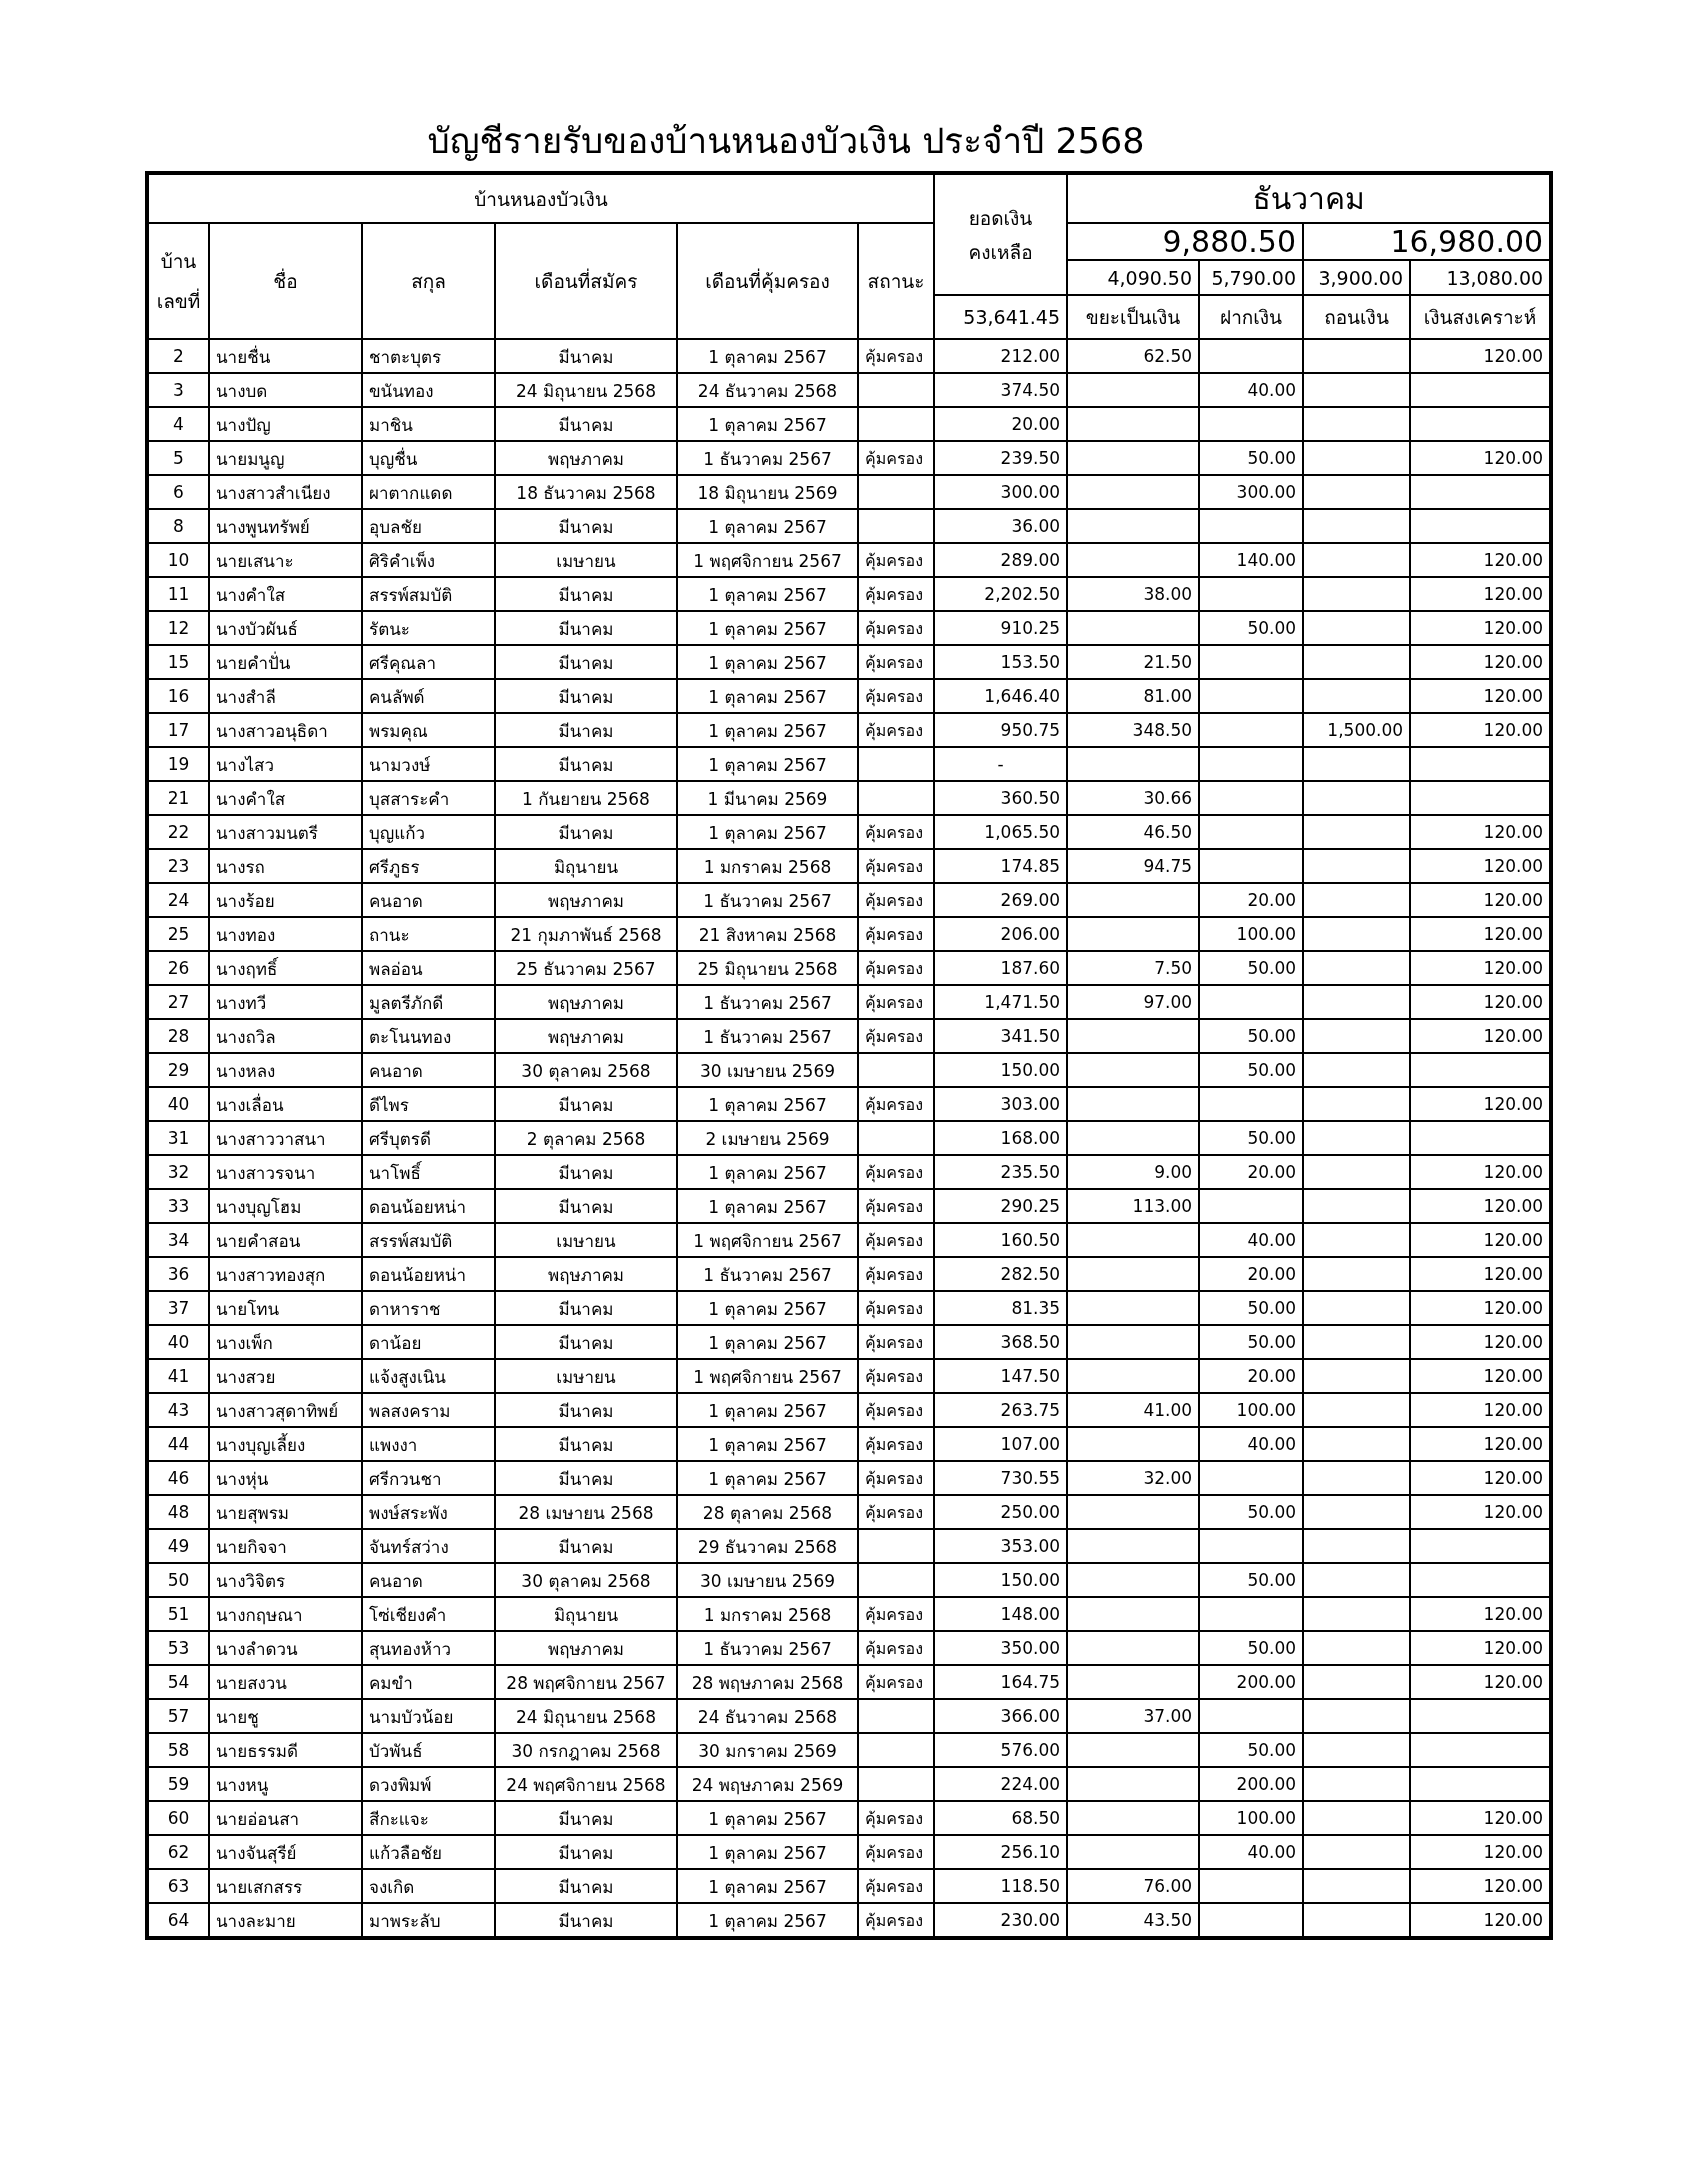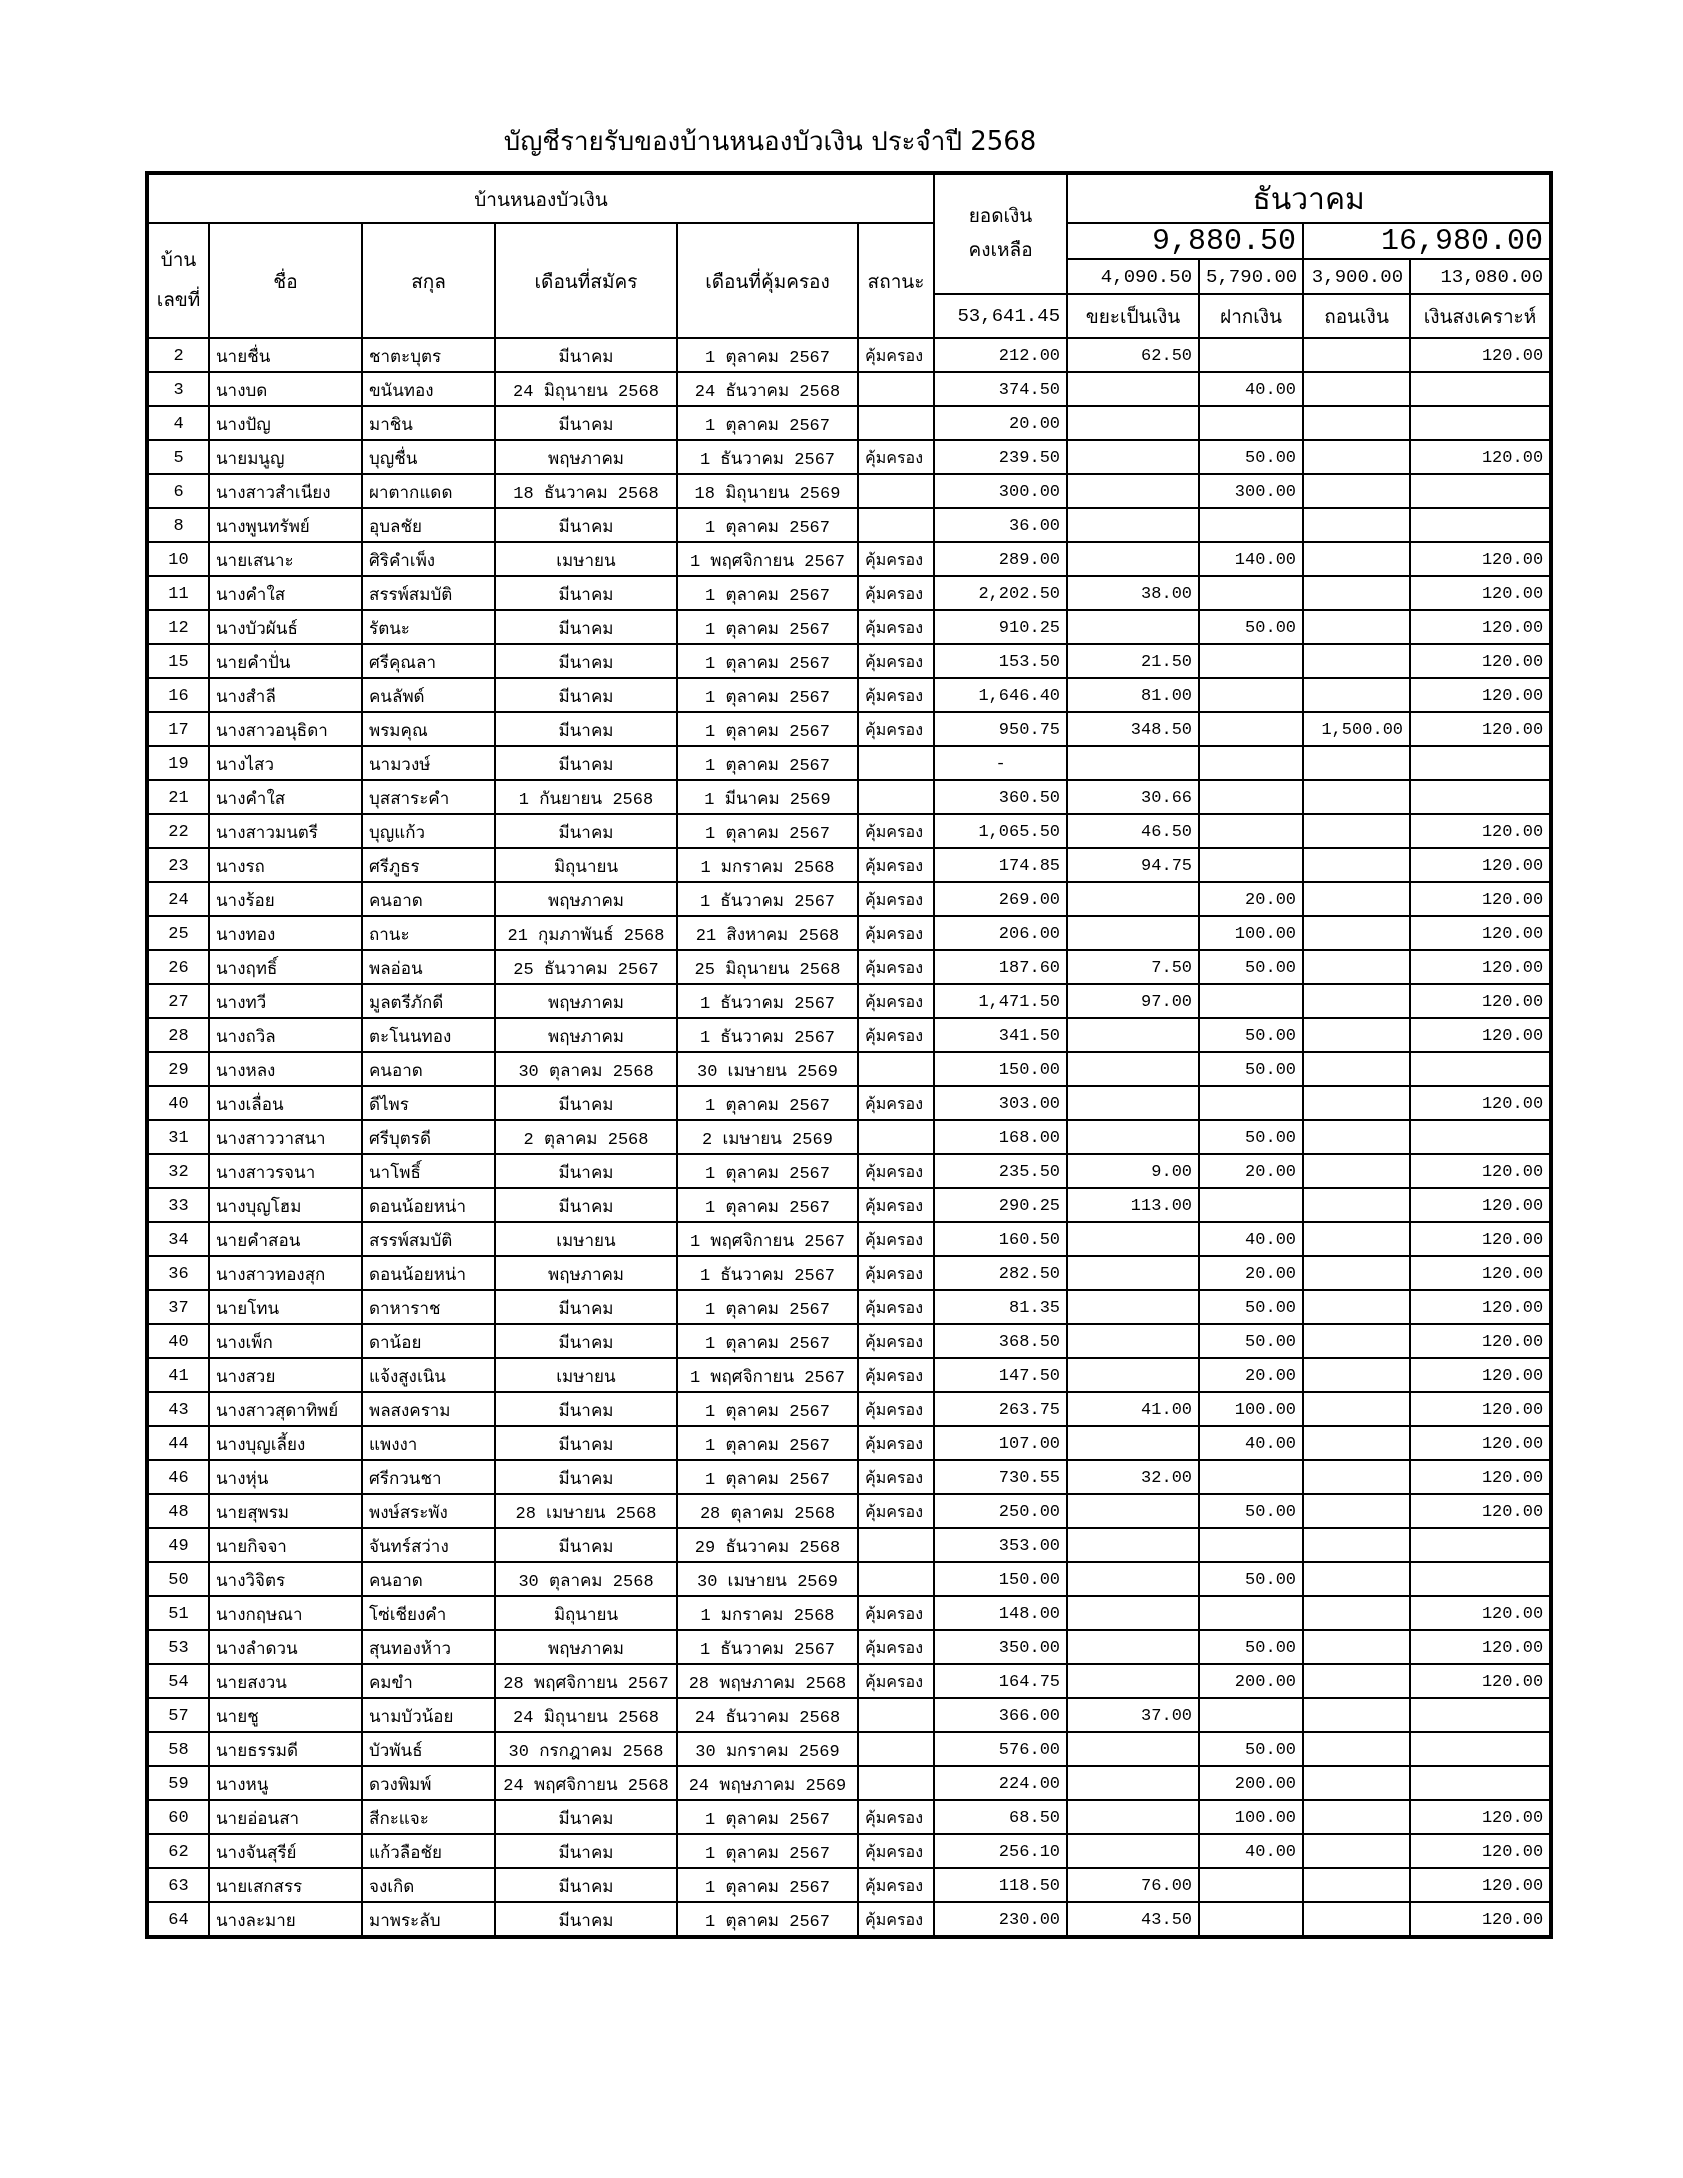--- a/index.html
+++ b/index.html
@@ -1,20 +1,20 @@
 <!DOCTYPE html>
 <html><head>
 <meta charset="utf-8">
 <style>
   html, body { margin: 0; padding: 0; background: #ffffff; }
   body { width: 1683px; height: 2178px; position: relative; font-family: "DejaVu Sans", "Liberation Sans", sans-serif; color: #000; }
-  .title { position: absolute; left: 0; width: 1540px; top: 121px; text-align: center; font-size: 26px; line-height: 40px; padding-left: 0; }
+  .title { position: absolute; left: 0; width: 1540px; top: 121px; text-align: center; font-size: 35px; line-height: 40px; padding-left: 16px; }
   table.ledger { position: absolute; left: 147px; top: 173px; width: 1402px; border-collapse: collapse; table-layout: fixed; }
   table.ledger td, table.ledger th { border: 2px solid #000; padding: 0 6px; overflow: hidden; white-space: nowrap; font-weight: normal; }
-  .outer { outline: 3px solid #000; outline-offset: -1px; font-family: Liberation Mono, monospace; }
+  .outer { outline: 3px solid #000; outline-offset: -1px; }
   thead th { font-size: 19px; text-align: center; }
   thead .hr1 { height: 43px; font-size: 22px; }
   thead .hr2 { height: 34px; }
   thead .hr3 { height: 35px; }
   thead .hr4 { height: 44px; }
   thead .num { text-align: right; font-size: 19px; border-radius: 7px; }
   thead .big { font-size: 30px; }
   tbody td { height: 32px; font-size: 17px; }
   td.c { text-align: center; }
   td.l { text-align: left; padding-left: 3px; }

